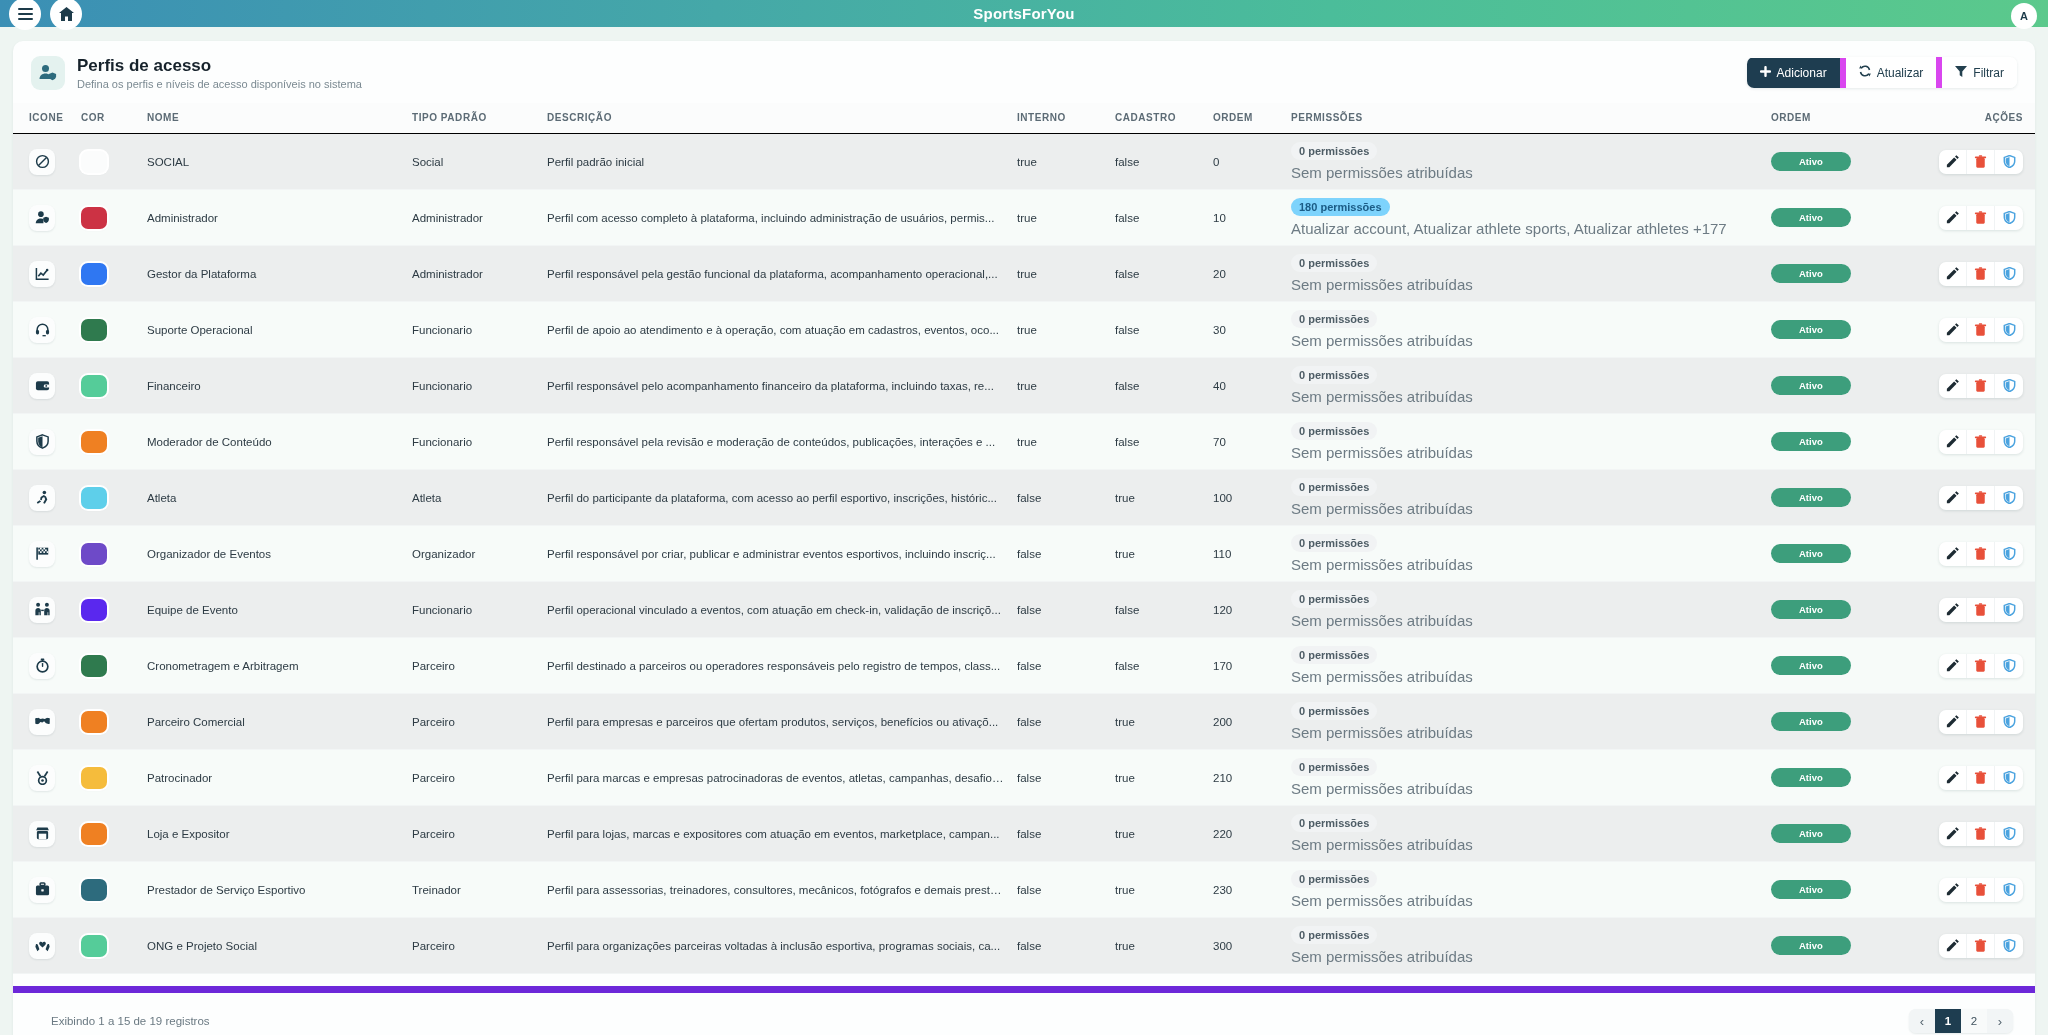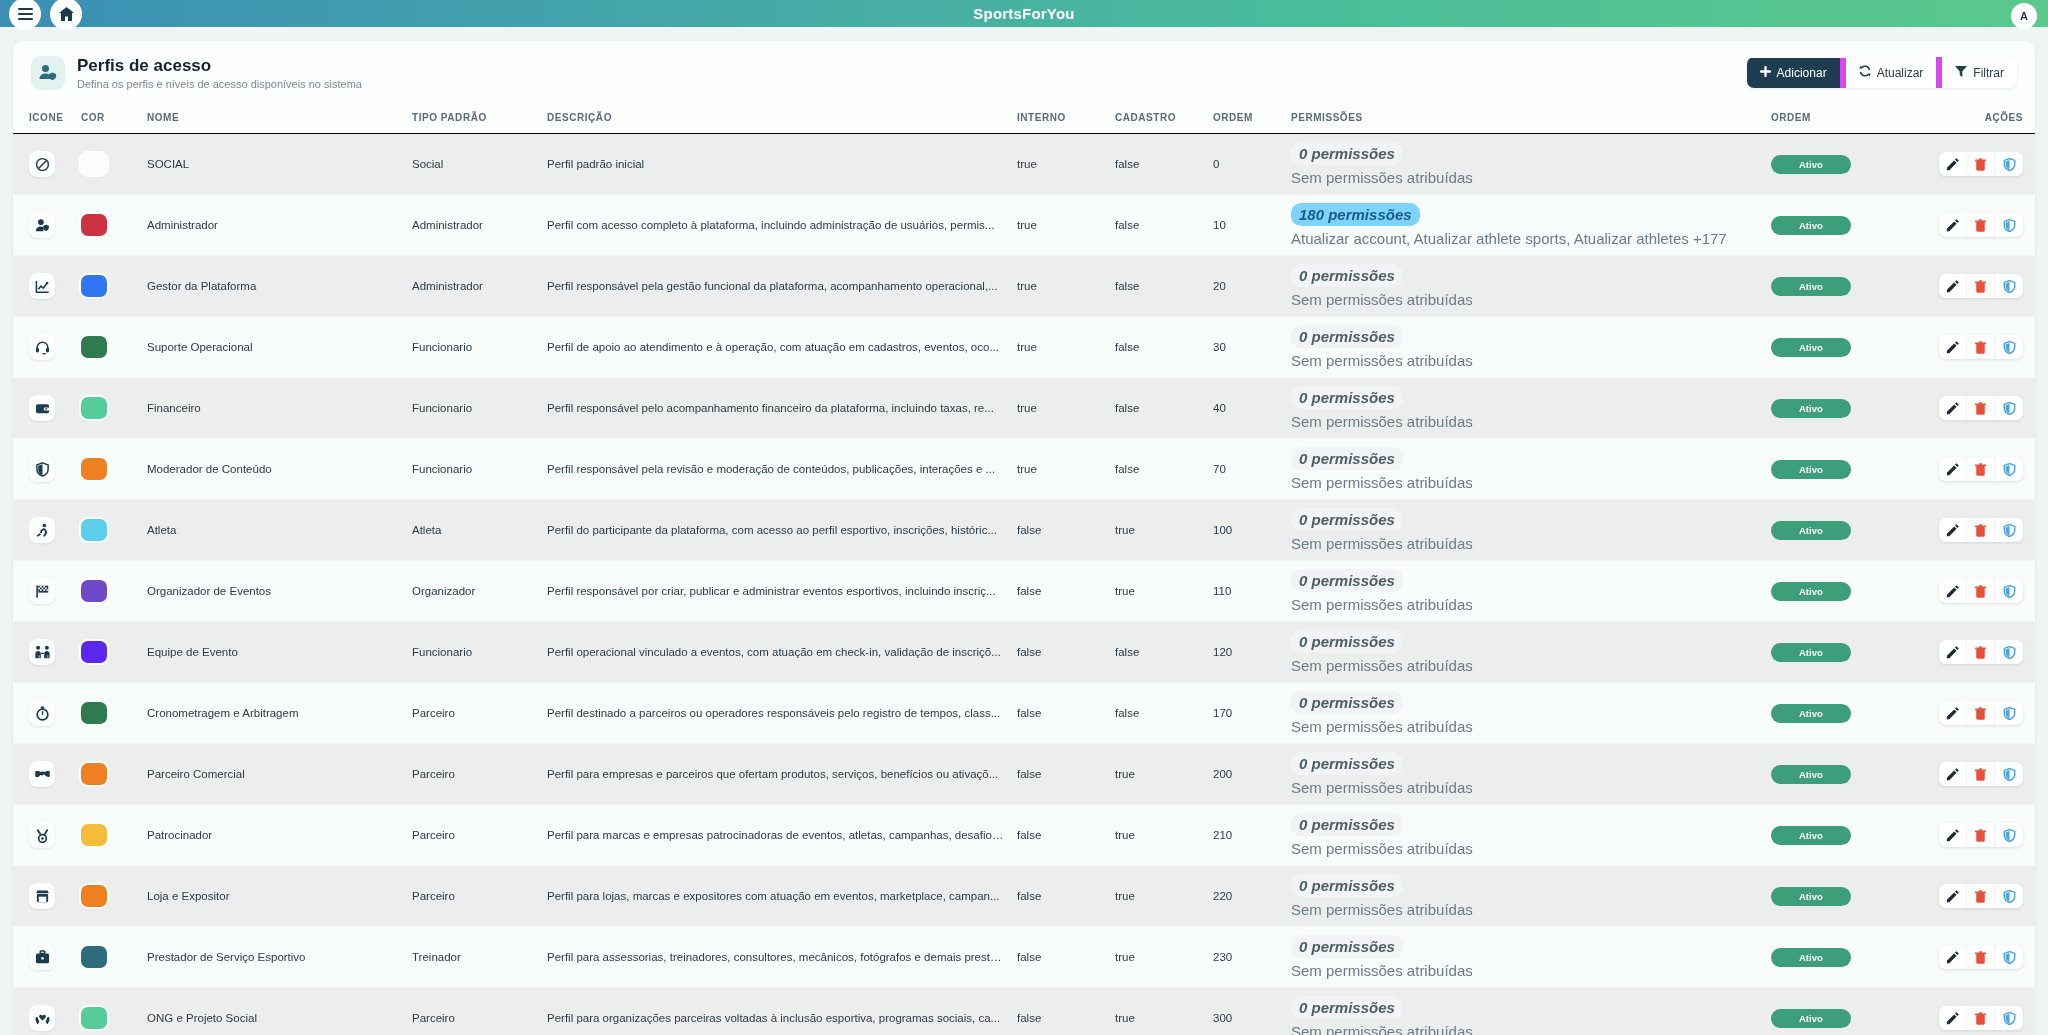--- a/index.html
+++ b/index.html
@@ -114,23 +114,23 @@
     box-shadow: 0 1px 2px rgba(25,60,70,.10);
   }
   .swatch {
     width: 26px; height: 22px; border-radius: 7px;
     box-shadow: 0 0 0 2px #fff, 0 1px 2px rgba(25,60,70,.18);
   }
   .desc-cell {
     white-space: nowrap; overflow: hidden; text-overflow: ellipsis; display: block;
   }
   .perm-badge {
-    display: inline-block; font-size: 15px; font-weight: bold;
+    display: inline-block; font-size: 11px; font-weight: bold;
     padding: 3px 8px; border-radius: 10px;
-    background: #f1f3f4; color: #4e5d66; font-style: italic;
+    background: #f1f3f4; color: #4e5d66;
   }
   .perm-badge.has { background: #7dd3fc; color: #1b5c86; }
   .perm-sub { font-size: 15px; color: #6d7b84; margin-top: 4px; }
   .badge-status {
     display: inline-block; font-size: 9.5px; font-weight: bold; color: #fff;
     background: #3d9e7c; padding: 4px 28px; border-radius: 11px;
   }
   .actions {
     display: inline-flex; align-items: center;
     background: #fff; border-radius: 7px; overflow: hidden;

